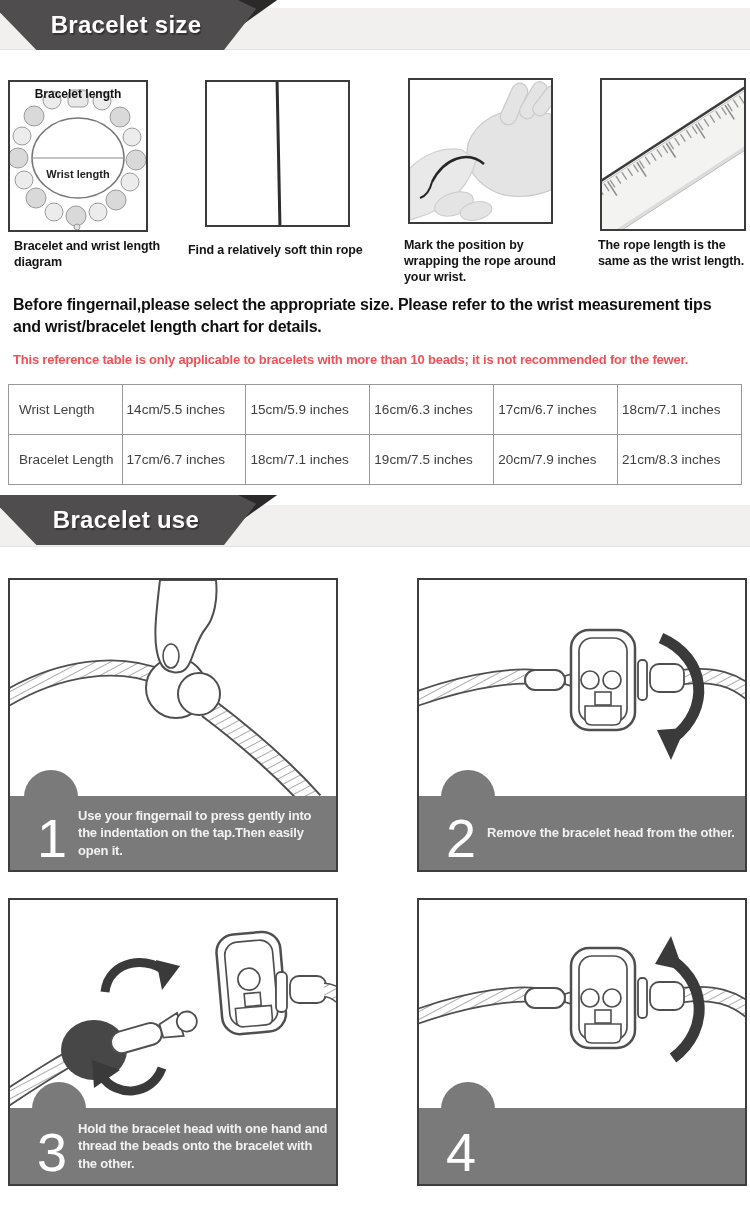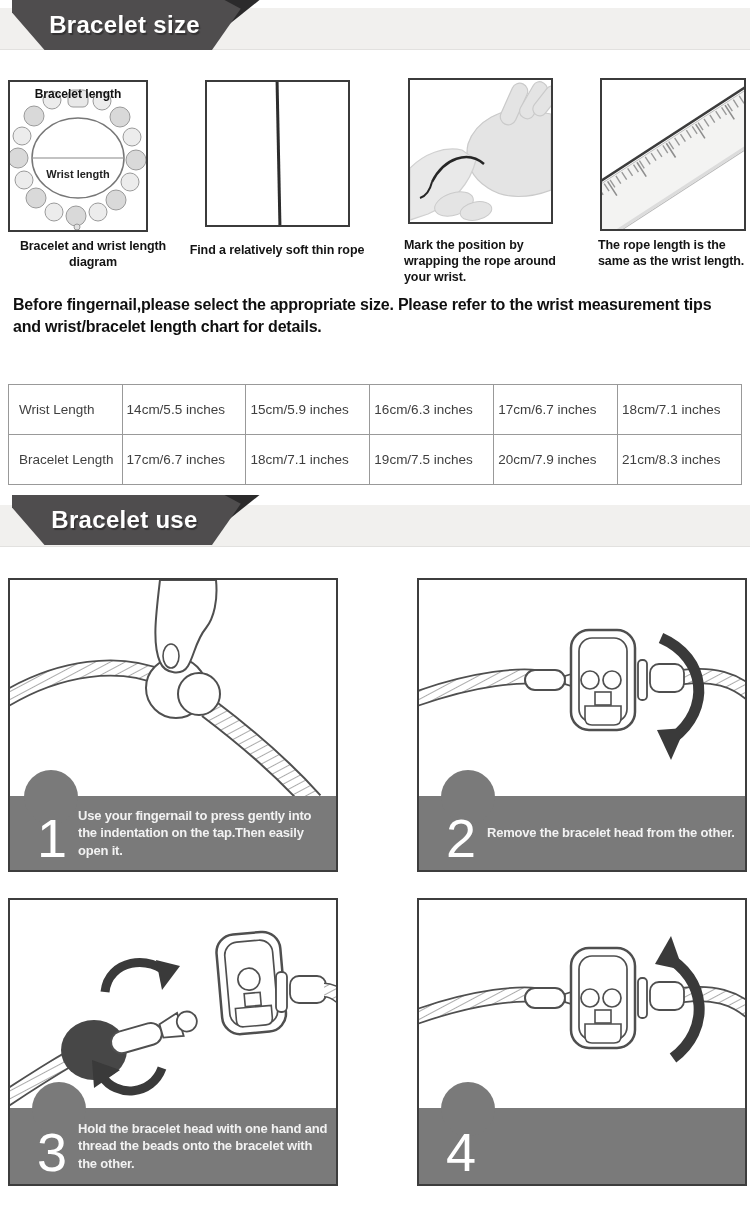--- a/index.html
+++ b/index.html
@@ -1,34 +1,34 @@
 <!DOCTYPE html>
 <html><head>
 <meta charset="utf-8">
 <style>
   html,body{margin:0;padding:0;background:#ffffff;}
   body{font-family:"Liberation Sans", sans-serif; -webkit-font-smoothing:antialiased;}
   #page{position:relative;width:750px;height:1213px;background:#fff;overflow:hidden;}
 
   
   .band{position:absolute;left:0;width:750px;height:41px;background:#f1f0ee;border-bottom:1px solid #e2e1df;}
-  .ribbon{position:absolute;left:12px;width:250px;height:52px;}
+  .ribbon{position:absolute;left:0;width:250px;height:52px;padding-left:30px;}
   .ribbon-fold{position:absolute;inset:0;background:#2b2a2b;
     clip-path:polygon(82% 0%, 99% 0%, 87% 46%);}
   .ribbon-main{position:absolute;inset:0;background:#4f4d4e;
     clip-path:polygon(0% 0%, 85% 0%, 91.5% 17%, 80% 96%, 13% 96%, 0% 24%);
     filter:drop-shadow(2px 3px 2px rgba(0,0,0,0.25));}
   .ribbon-label{position:absolute;left:9%;width:72%;top:0;height:50px;line-height:50px;
     text-align:center;color:#fff;font-size:24px;font-weight:bold;letter-spacing:.3px;
     text-shadow:1.5px 2px 1px rgba(0,0,0,0.35);}
 
   
   .figbox{position:absolute;border:2px solid #3b3b3b;background:#fff;box-sizing:border-box;overflow:hidden;}
   .figcap{position:absolute;font-size:12.5px;font-weight:bold;color:#141414;line-height:1.28;letter-spacing:-0.1px;}
-  .figcap.center{text-align:center;}
+  .figcap.center{text-align:left;}
   .diagram-label-top{position:absolute;top:5px;left:0;right:0;text-align:center;
     font-size:12px;font-weight:bold;color:#111;}
   .diagram-label-wrist{position:absolute;top:86px;left:0;right:0;text-align:center;
     font-size:11px;font-weight:bold;color:#222;}
 
   
   .intro{position:absolute;left:13px;top:294px;width:730px;font-size:16px;font-weight:bold;
     color:#101010;line-height:1.38;letter-spacing:-0.2px;}
   .note{position:absolute;left:13px;top:352px;width:736px;font-size:13px;font-weight:bold;
     color:#f25056;letter-spacing:-0.2px;}
@@ -121,20 +121,21 @@
         <line x1="-40" y1="57.5" x2="190" y2="57.5" stroke="#3c3c3c" stroke-width="2.6"></line>
         <line x1="-38" y1="66" x2="190" y2="66" stroke="#9a9a9a" stroke-width="9" stroke-dasharray="1.4 5.6"></line>
         <line x1="-34" y1="70" x2="190" y2="70" stroke="#8e8e8e" stroke-width="17" stroke-dasharray="1.6 33.4"></line>
         <line x1="-40" y1="108" x2="190" y2="108" stroke="#dcdcdc" stroke-width="3"></line>
       </g>
     </svg>
   </div>
   <div class="figcap" style="left:598px;top:237px;width:158px;">The rope length is the same as the wrist length.</div>
 
   <div class="intro">Before fingernail,please select the appropriate size. Please refer to the wrist measurement tips and wrist/bracelet length chart for details.</div>
+  <div class="note">This reference table is only applicable to bracelets with more than 10 beads; it is not recommended for the fewer.</div>
 
   <table class="size-table">
     <tbody>
         <tr>
       <td class="rowhead">Wrist Length</td>
       <td>14cm/5.5 inches</td>
       <td>15cm/5.9 inches</td>
       <td>16cm/6.3 inches</td>
       <td>17cm/6.7 inches</td>
       <td>18cm/7.1 inches</td>

